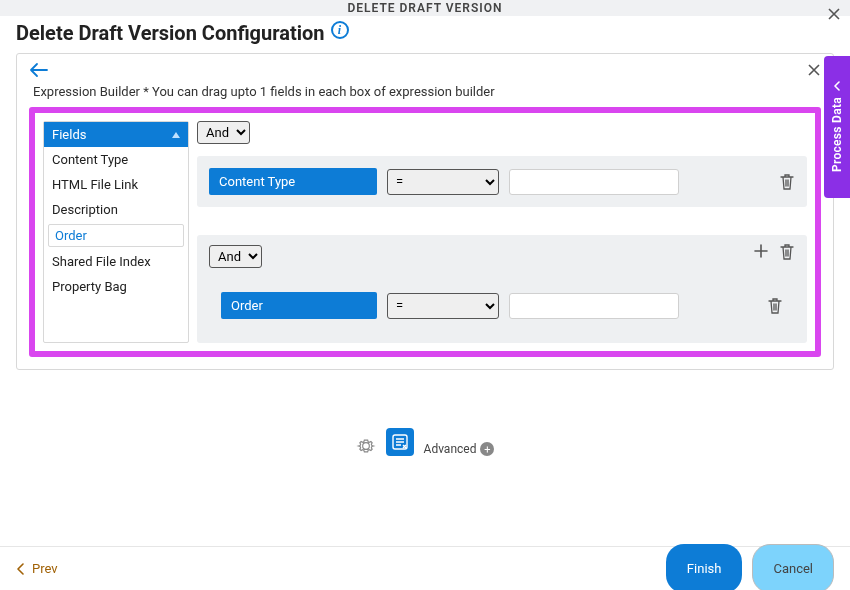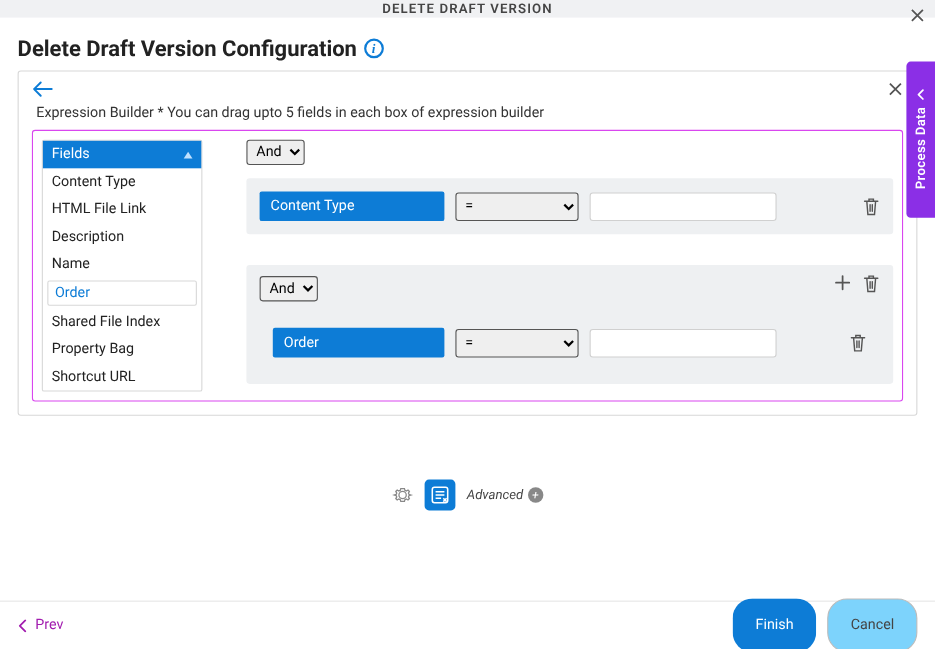--- a/index.html
+++ b/index.html
@@ -2,61 +2,61 @@
 <html><head>
   <meta charset="utf-8">
   <style>
     * { box-sizing: border-box; margin: 0; padding: 0; font-family: Roboto, Arial, sans-serif; }
     body { width: 850px; height: 590px; background: #fff; position: relative; overflow: hidden; }
 
     .titlebar { height: 16px; background: #f0f1f3; display: flex; align-items: center; justify-content: center; position: relative; }
     .titlebar-text { font-size: 12px; font-weight: 600; letter-spacing: 1px; color: #444; }
     .titlebar-close { position: absolute; right: 8px; top: 6px; cursor: pointer; color: #555; }
 
-    .page-header { display: flex; align-items: center; gap: 6px; padding: 16px 16px 8px; }
+    .page-header { display: flex; gap: 6px; padding: 5px 16px 8px; }
     .page-title { font-size: 20px; font-weight: 700; color: #222; }
     .info-icon-circle { width: 18px; height: 18px; border: 2px solid #0d7cd6; border-radius: 50%; display: inline-flex; align-items: center; justify-content: center; color: #0d7cd6; font-size: 12px; font-weight: 700; font-style: italic; font-family: Georgia, serif; }
 
     .panel { margin: 0 16px 16px; border: 1px solid #d8d8d8; border-radius: 3px; padding: 8px 12px 12px; }
     .panel-top { display: flex; align-items: center; justify-content: space-between; margin-bottom: 6px; }
     .back-arrow { color: #0d7cd6; cursor: pointer; }
     .panel-close { color: #555; cursor: pointer; }
     .hint { font-size: 13px; color: #333; margin: 0 0 8px 4px; }
 
-    .builder { display: flex; gap: 8px; border: 1px solid #d946ef; border-radius: 3px; padding: 8px; }
+    .builder { display: flex; gap: 8px; border: 6px solid #d946ef; border-radius: 3px; padding: 8px; }
     .fields-col { width: 146px; border: 1px solid #d8d8d8; border-radius: 2px; }
     .fields-header { background: #0d7cd6; color: #fff; padding: 5px 8px; font-size: 13px; display: flex; justify-content: space-between; align-items: center; }
     .sort-tri { width: 0; height: 0; border-left: 4px solid transparent; border-right: 4px solid transparent; border-bottom: 6px solid #bfe1ff; }
     .field-item { font-size: 13px; padding: 5px 8px; color: #222; cursor: grab; }
     .field-item.selected { border: 1px solid #d8d8d8; border-radius: 2px; margin: 2px 4px; padding: 3px 6px; color: #0d7cd6; }
 
-    .expr-col { flex: 1; margin-left: 32px; }
+    .expr-col { flex: 1; }
     .conj-row { margin-bottom: 12px; }
     .conj-select { border: 1px solid #555; border-radius: 3px; font-size: 13px; padding: 2px 4px; }
 
     .group-block { background: #eef0f2; border-radius: 3px; padding: 12px; position: relative; }
     .cond-row { display: flex; align-items: center; gap: 10px; }
     .chip { background: #0d7cd6; color: #fff; padding: 6px 10px; font-size: 13px; width: 168px; border-radius: 2px; }
     .op-select { border: 1px solid #555; border-radius: 3px; font-size: 13px; padding: 3px 4px; width: 112px; height: 26px; }
     .val-input { border: 1px solid #d0d0d0; border-radius: 3px; padding: 4px 6px; font-size: 13px; width: 170px; height: 26px; background: #fff; }
     .trash { color: #555; cursor: pointer; }
     .group-toolbar { position: absolute; right: 12px; top: 8px; display: flex; gap: 10px; color: #555; }
 
     .subgroup { margin-top: 28px; }
     .subgroup .conj-row { margin-bottom: 14px; }
     .inner-block { background: #eef0f2; border-radius: 3px; padding: 12px; }
 
-    .toolbar { display: flex; align-items: center; justify-content: center; gap: 10px; margin-top: 58px; font-style: italic; }
+    .toolbar { display: flex; align-items: flex-end; justify-content: center; gap: 10px; margin-top: 58px; }
     .gear { color: #888; }
     .adv-icon { width: 28px; height: 28px; background: #0d7cd6; border-radius: 4px; display: flex; align-items: center; justify-content: center; color: #fff; }
     .adv-label { font-size: 12px; color: #444; display: flex; align-items: center; gap: 4px; }
     .circle-plus { width: 14px; height: 14px; border-radius: 50%; background: #888; color: #fff; display: inline-flex; align-items: center; justify-content: center; font-size: 11px; line-height: 1; }
 
     .footer { position: absolute; left: 0; right: 0; bottom: 0; height: 44px; border-top: 1px solid #e6e6e6; display: flex; align-items: center; justify-content: space-between; padding: 0 16px; }
-    .prev { display: flex; align-items: center; gap: 6px; font-size: 13px; color: #a21caf; cursor: pointer; }
+    .prev { display: flex; align-items: center; gap: 6px; font-size: 13px; color: #a16207; cursor: pointer; }
     .footer-right { display: flex; gap: 10px; }
     .btn { padding: 16px 20px; border-radius: 18px; font-size: 13px; cursor: pointer; border: 1px solid transparent; }
     .btn-primary { background: #0d7cd6; color: #fff; }
     .btn-secondary { background: #7dd3fc; color: #444; border-color: #bbb; }
 
     .side-tab { position: absolute; right: 0; top: 56px; width: 26px; height: 142px; background: #8b2fe6; color: #fff; display: flex; align-items: center; justify-content: center; border-top-left-radius: 4px; border-bottom-left-radius: 4px; cursor: pointer; }
     .side-tab-inner { display: flex; flex-direction: column; align-items: center; gap: 6px; }
     .side-label { writing-mode: vertical-rl; transform: rotate(180deg); font-size: 12px; font-weight: 600; letter-spacing: 0.3px; }
 
     svg { display: block; }
@@ -84,37 +84,35 @@
       <svg width="20" height="16" viewBox="0 0 20 16">
           <path d="M8 2 L2 8 L8 14 M2 8 H18" stroke="currentColor" stroke-width="1.8" fill="none" stroke-linecap="round" stroke-linejoin="round"></path>
         </svg>
     </span>
     <span class="panel-close">
       <svg width="14" height="14" viewBox="0 0 14 14">
           <path d="M2 2 L12 12 M12 2 L2 12" stroke="currentColor" stroke-width="1.6" fill="none"></path>
         </svg>
     </span>
   </div>
-  <div class="hint">Expression Builder * You can drag upto 5 fields in each box of expression builder</div>
+  <div class="hint">Expression Builder * You can drag upto 1 fields in each box of expression builder</div>
 
   <div class="builder">
     <div class="fields-col">
       <div class="fields-header">
         <span>Fields</span>
         <span class="sort-tri"></span>
       </div>
       <div id="fields-body">
           <div class="field-item">Content Type</div>
           <div class="field-item">HTML File Link</div>
           <div class="field-item">Description</div>
-          <div class="field-item">Name</div>
           <div class="field-item selected">Order</div>
           <div class="field-item">Shared File Index</div>
           <div class="field-item">Property Bag</div>
-          <div class="field-item">Shortcut URL</div>
         </div>
     </div>
 
     <div class="expr-col">
       <div class="conj-row">
         <select class="conj-select" id="top-conj"><option>And</option><option>Or</option></select>
       </div>
 
       <div class="group-block">
         <div class="cond-row">

